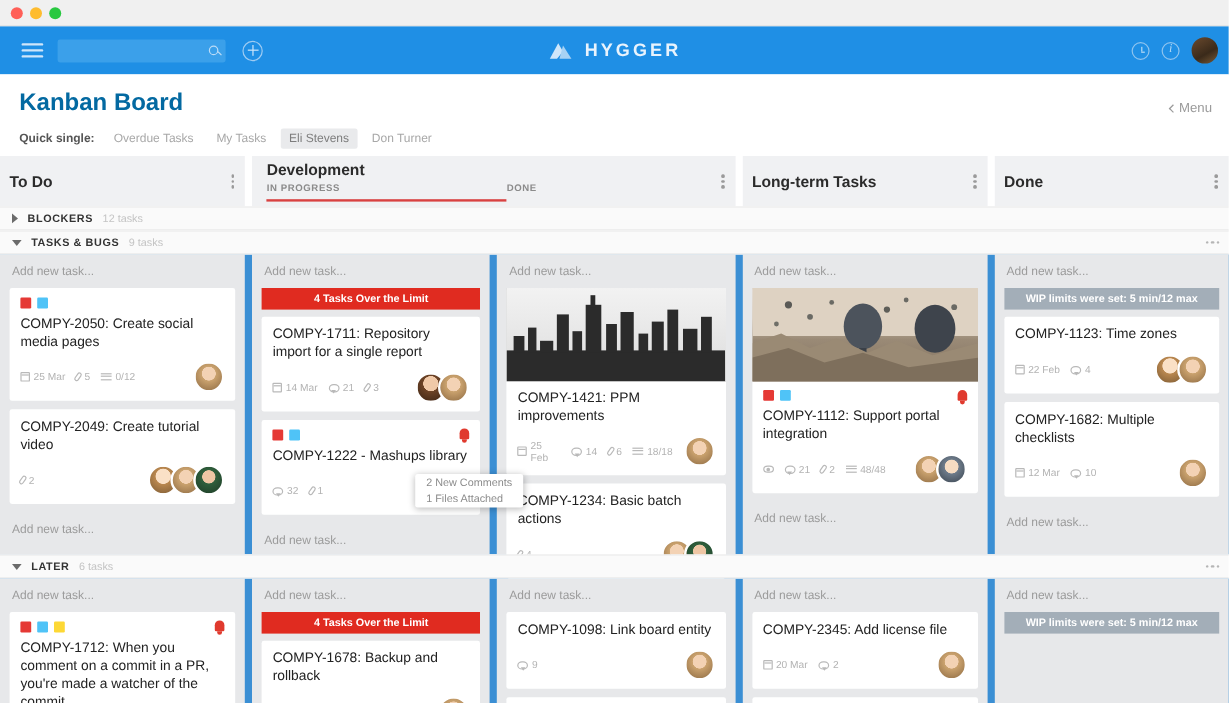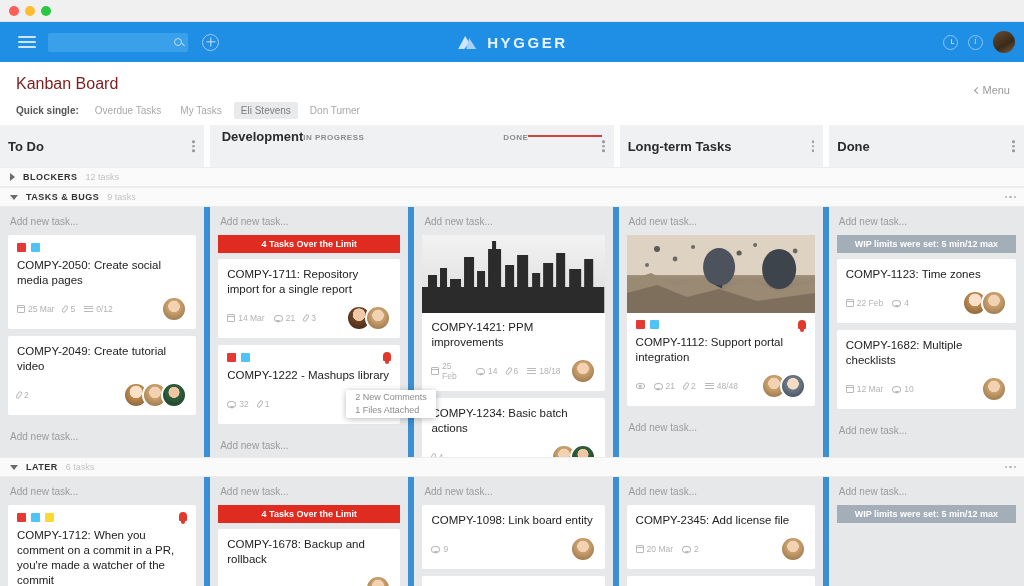--- a/index.html
+++ b/index.html
@@ -83,21 +83,21 @@
     color:#b9dbf6; font-size:10px; font-style:italic; font-family:"Liberation Serif",serif;
   }
   .topavatar {
     width: 22px; height: 22px; border-radius: 50%; overflow: hidden;
     background: linear-gradient(150deg,#6b4a2e 0%, #3a2a1a 60%, #7a5b38 100%);
     cursor: pointer;
   }
 
   
   .board-head { padding: 13px 16px 0 16px; background: #fff; position: relative; }
-  .board-title { font-size: 16px; color: #7f1d1d; font-weight: normal; }
+  .board-title { font-size: 20px; color: #0369a1; font-weight: bold; }
   .filters { display: flex; align-items: center; gap: 5px; margin-top: 9px; }
   .filters .lbl { font-size: 10px; color: #555; font-weight: bold; margin-right: 4px; }
   .filters .chip {
     font-size: 10px; color: #a8a8a8; padding: 3px 7px; border-radius: 2px; cursor: pointer;
   }
   .filters .chip.active { background: #e9eaec; color: #7d7d7d; }
   .menu-btn {
     position: absolute; right: 14px; top: 22px; font-size: 11px; color: #9a9a9a;
     display: flex; align-items: center; gap: 2px; cursor: pointer;
   }
@@ -112,21 +112,21 @@
     background: #f0f1f3; height: 42px; position: relative;
     display: flex; align-items: center; padding: 0 8px;
   }
   .col-head.simple .ttl { font-size: 13px; font-weight: bold; color: #2b2b2b; }
   .col-head .kebab {
     position: absolute; right: 9px; top: 50%; transform: translateY(-50%);
     display: flex; flex-direction: column; gap: 2px; cursor: pointer;
   }
   .col-head .kebab i { width: 2.5px; height: 2.5px; background: #9a9a9a; border-radius: 50%; }
 
-  .col-head.grouped { flex-direction: row; align-items: stretch; padding: 5px 12px 0 12px; }
+  .col-head.grouped { flex-direction: column; align-items: stretch; padding: 5px 12px 0 12px; }
   .col-head.grouped .gttl { font-size: 13px; font-weight: bold; color: #2b2b2b; line-height: 14px; }
   .col-head.grouped .subs { display: flex; margin-top: 3px; }
   .col-head.grouped .sub { font-size: 8px; color: #8b8b8b; letter-spacing: .5px; font-weight: bold; }
   .col-head.grouped .sub.s1 { width: 200px; }
   .redline { height: 2px; background: #d94141; width: 200px; margin-top: 5px; }
 
   
   .lane-bar {
     background: #fafafa; border-top: 1px solid #ececec; border-bottom: 1px solid #ececec;
     height: 20px; display: flex; align-items: center; padding: 0 8px; position: relative;

